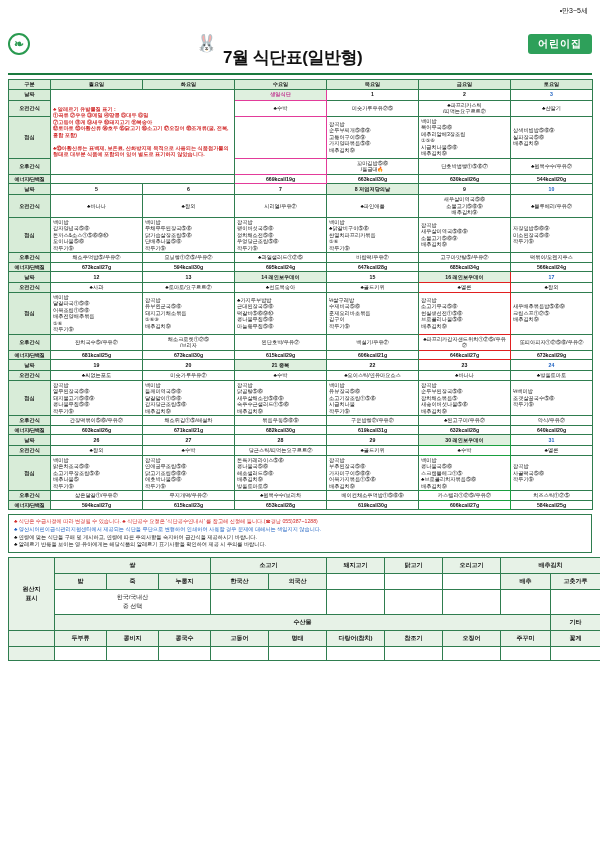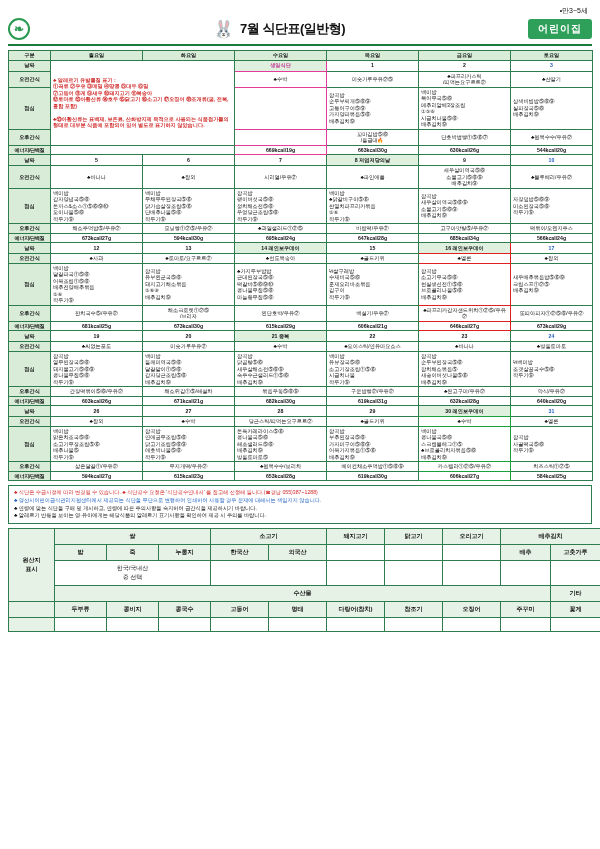--- a/index.html
+++ b/index.html
@@ -25,21 +25,21 @@
     width: 22px; height: 22px; border-radius: 50%;
     background: #fff; border: 2px solid #2a9a50;
     display: flex; align-items: center; justify-content: center;
     color: #2a9a50; font-size: 12px; font-weight: bold;
   }
   .brand-text .b1 { font-size: 8px; font-weight: bold; color: #222; line-height: 1.1; }
   .brand-text .b2 { font-size: 9px; font-weight: bold; color: #1b6fb5; line-height: 1.15; }
   .brand-text .b3 { font-size: 4.2px; color: #666; line-height: 1.2; }
   .title-wrap { display: flex; align-items: center; gap: 6px; }
   .bunny { font-size: 17px; }
-  .title-main { font-size: 13px; font-weight: bold; letter-spacing: -0.5px; }
+  .title-main { font-size: 17px; font-weight: bold; letter-spacing: -0.5px; margin-top: 28px; }
   .badge-right {
     background: #2ea05a; color: #fff; font-size: 10px; font-weight: bold;
     padding: 3px 10px; border-radius: 3px; letter-spacing: 1px;
   }
 
   
   table.menu { width: 100%; border-collapse: collapse; table-layout: fixed; }
   table.menu td, table.menu th {
     border: 0.6px solid #2f7d4f; padding: 1px 2px; vertical-align: middle;
     font-size: 5.2px; line-height: 1.25;

